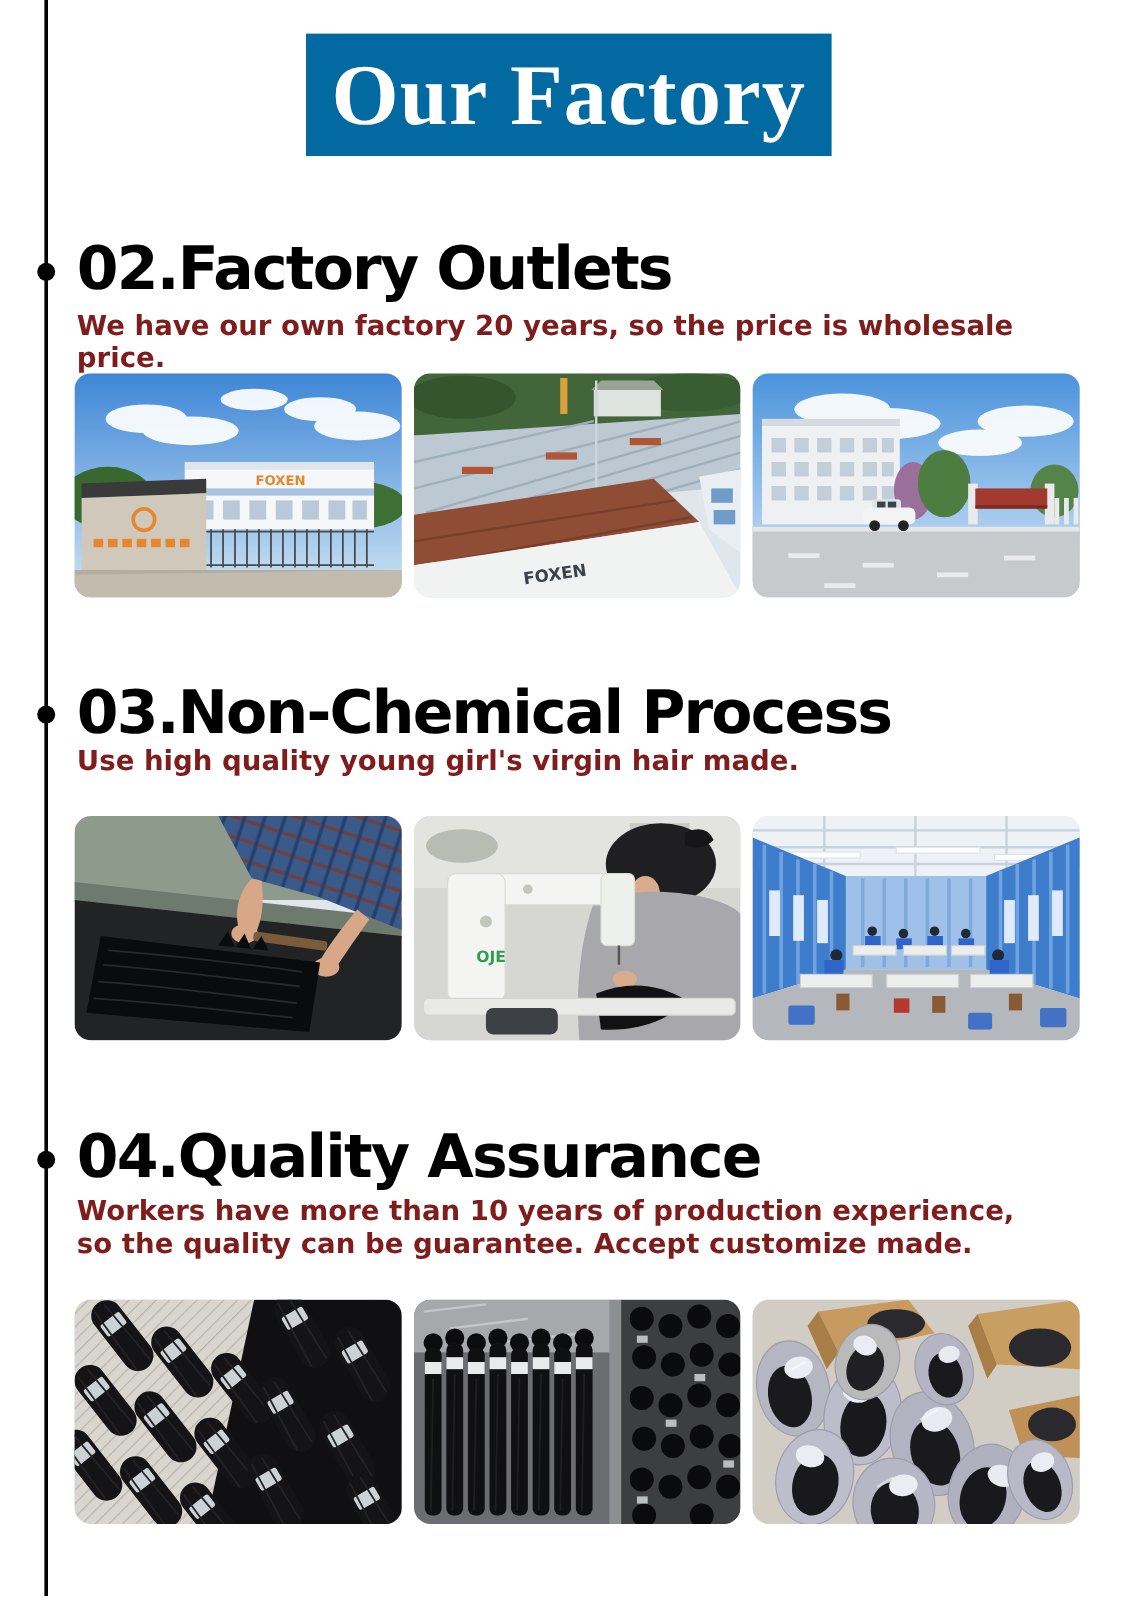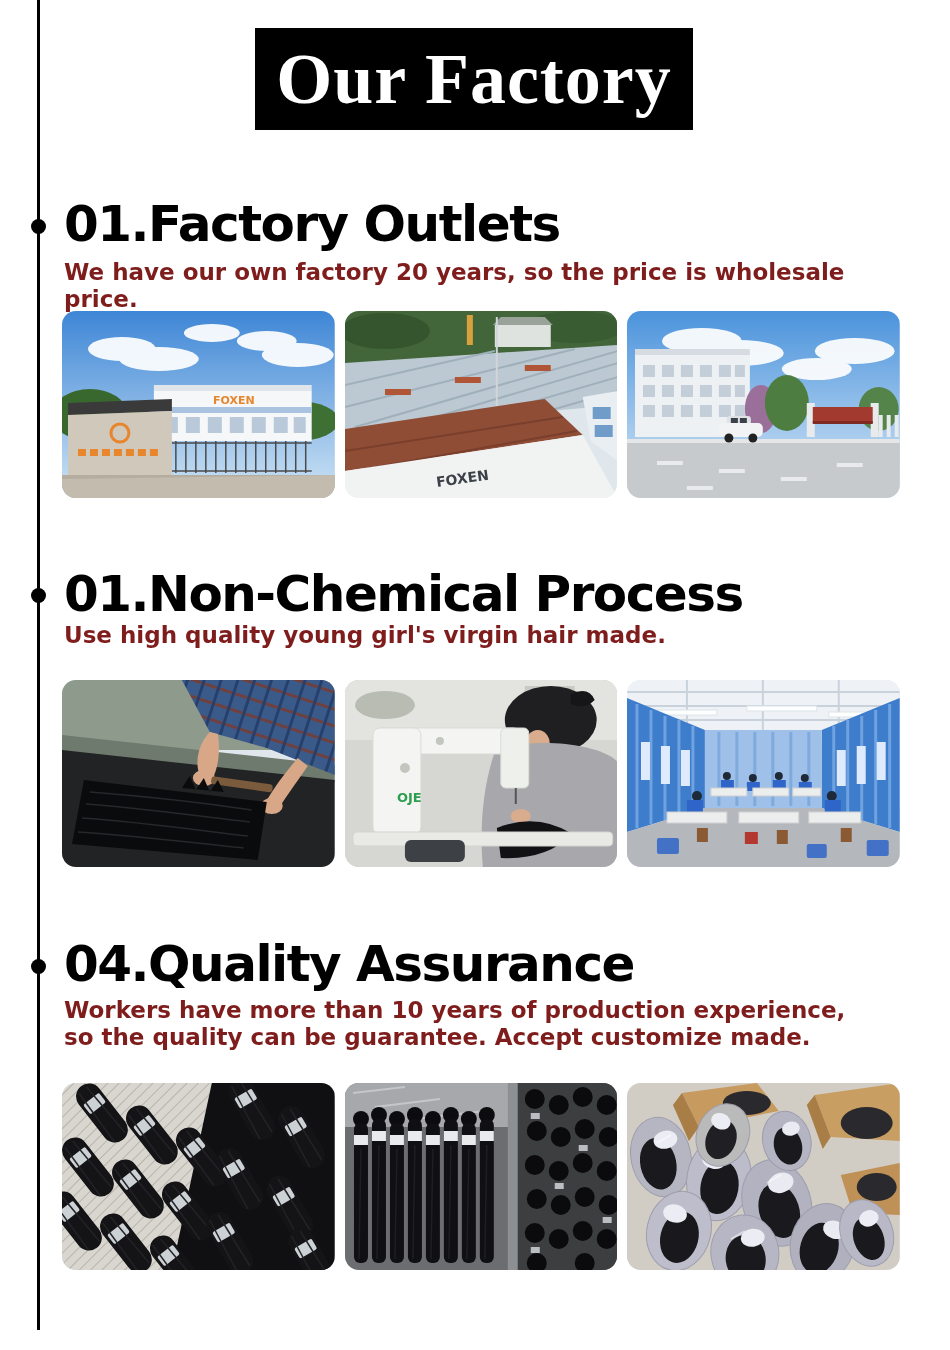--- a/index.html
+++ b/index.html
@@ -2,21 +2,21 @@
 <html><head>
 <meta charset="utf-8">
 <style>
   html,body{margin:0;padding:0;}
   body{width:950px;height:1350px;background:#ffffff;overflow:hidden;position:relative;
        font-family:"DejaVu Sans",sans-serif;}
   .page{position:absolute;inset:0;}
   .vline{position:absolute;left:37px;top:0;width:3px;height:1330px;background:#000;}
   .bullet{position:absolute;left:31px;width:15px;height:15px;border-radius:50%;background:#000;}
   .b1{top:219px}.b2{top:588px}.b3{top:959px}
-  .banner{position:absolute;left:255px;top:28px;width:438px;height:102px;background:#000000;
+  .banner{position:absolute;left:255px;top:28px;width:438px;height:102px;background:#0369a1;
           display:flex;align-items:center;justify-content:center;}
   .banner span{font-family:"Liberation Serif",serif;font-weight:700;font-size:72px;
                color:#ffffff;letter-spacing:1px;white-space:nowrap;}
   .heading{position:absolute;left:64px;margin:0;color:#000;font-size:50px;font-weight:800;
            letter-spacing:-1.5px;line-height:1;white-space:nowrap;}
   .h1{top:199px}.h2{top:569px}.h3{top:939px}
   .subtitle{position:absolute;left:64px;margin:0;color:#7f1d1d;font-size:23px;font-weight:600;
             line-height:27px;width:795px;}
   .sub1{top:259px}.sub2{top:622px}.sub3{top:997px}
   .row{position:absolute;left:62px;width:838px;height:187px;display:flex;gap:10px;}
@@ -31,21 +31,21 @@
 <div class="page">
   <div class="vline"></div>
   <span class="bullet b1"></span>
   <span class="bullet b2"></span>
   <span class="bullet b3"></span>
 
   <div class="banner">
     <span>Our Factory</span>
   </div>
 
-  <h2 class="heading h1">01.Factory Outlets</h2>
+  <h2 class="heading h1">02.Factory Outlets</h2>
   <p class="subtitle sub1">We have our own factory 20 years, so the price is wholesale price.</p>
   <div class="row r1">
 
     <div class="photo">
       <svg viewBox="0 0 273 187" preserveAspectRatio="none" aria-hidden="true">
         <defs>
             <linearGradient id="sky1" x1="0" y1="0" x2="0" y2="1">
           <stop offset="0" stop-color="#3e86d6"></stop>
               <stop offset="1" stop-color="#cfe5f5"></stop>
         </linearGradient>
@@ -210,21 +210,21 @@
         <rect x="100" y="105" width="24" height="11" rx="3" fill="#dfe3e6"></rect>
         <rect x="104" y="107" width="7" height="7" fill="#3a4148"></rect>
           <rect x="113" y="107" width="7" height="7" fill="#3a4148"></rect>
         <rect x="92" y="112" width="44" height="14" rx="5" fill="#f2f3f4"></rect>
         <circle cx="102" cy="127" r="4.5" fill="#222"></circle>
           <circle cx="126" cy="127" r="4.5" fill="#222"></circle>
       </svg>
     </div>
   </div>
 
-  <h2 class="heading h2">01.Non-Chemical Process</h2>
+  <h2 class="heading h2">03.Non-Chemical Process</h2>
   <p class="subtitle sub2">Use high quality young girl's virgin hair made.</p>
   <div class="row r2">
 
     <div class="photo">
       <svg viewBox="0 0 273 187" preserveAspectRatio="none" aria-hidden="true">
         <defs>
             <pattern id="plaid" width="16" height="16" patternUnits="userSpaceOnUse" patternTransform="rotate(18)">
           <rect width="16" height="16" fill="#3a5a8a"></rect>
           <rect x="0" y="6" width="16" height="3" fill="#6e4140"></rect>
           <rect x="6" y="0" width="3" height="16" fill="#26406e"></rect>

